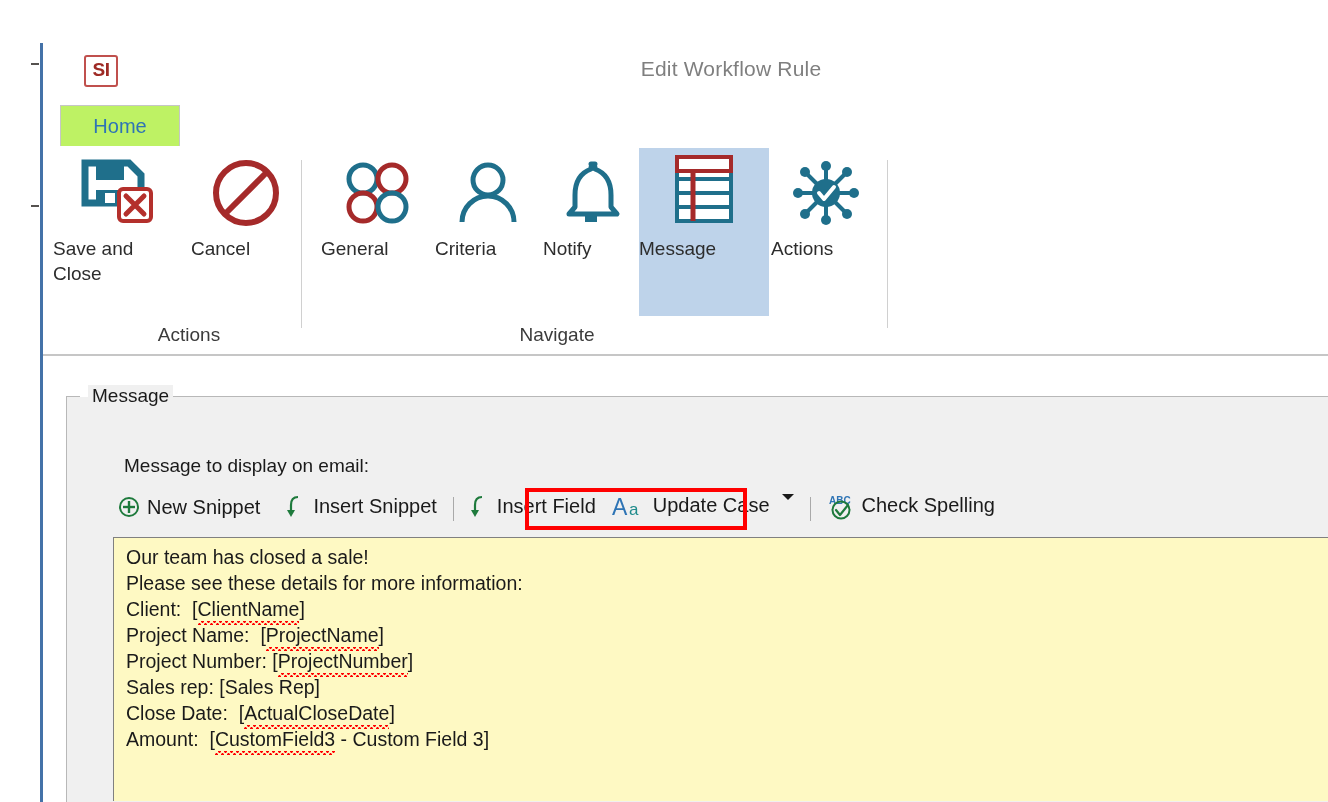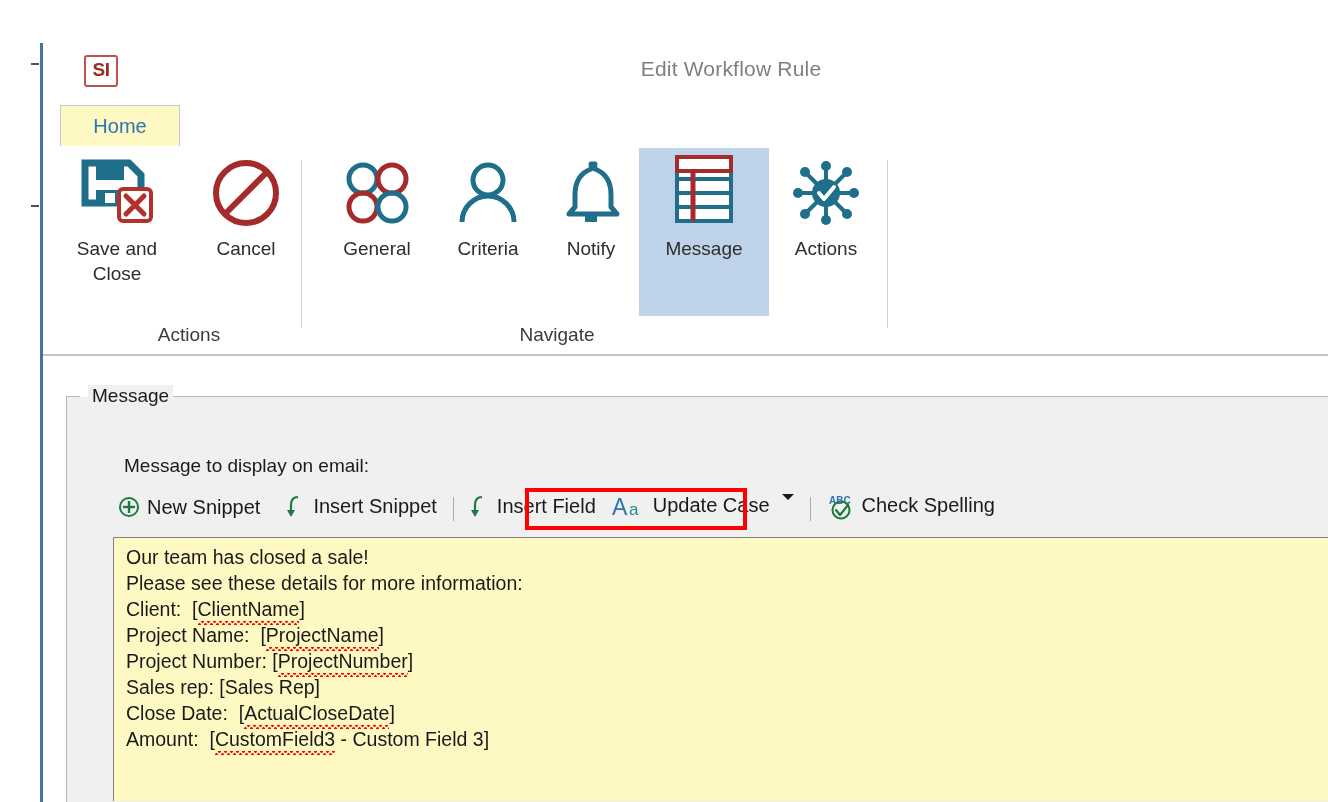--- a/index.html
+++ b/index.html
@@ -92,21 +92,21 @@
     top: 105px;
     width: 1285px;
     height: 42px;
   }
   .tab {
     position: absolute;
     left: 17px;
     top: 0px;
     width: 120px;
     height: 42px;
-    background: #fef9c3;
+    background: #bef264;
     border: 1px solid #c6c6c6;
     border-bottom: none;
     box-sizing: border-box;
     color: #2e74b5;
     font-size: 20px;
     line-height: 40px;
     text-align: center;
     font-family: "Liberation Sans", sans-serif;
   }
   .tab-underline {
@@ -146,21 +146,21 @@
   .rgroup-sep {
     position: absolute;
     top: 14px;
     width: 1px;
     height: 168px;
     background: #d0d0d0;
   }
   .rbtn {
     position: absolute;
     top: 8px;
-    text-align: center;
+    text-align: left;
     cursor: default;
   }
   .rbtn .rb-icon {
     height: 78px;
     display: flex;
     align-items: center;
     justify-content: center;
   }
   .rbtn .rb-label {
     font-size: 19px;

